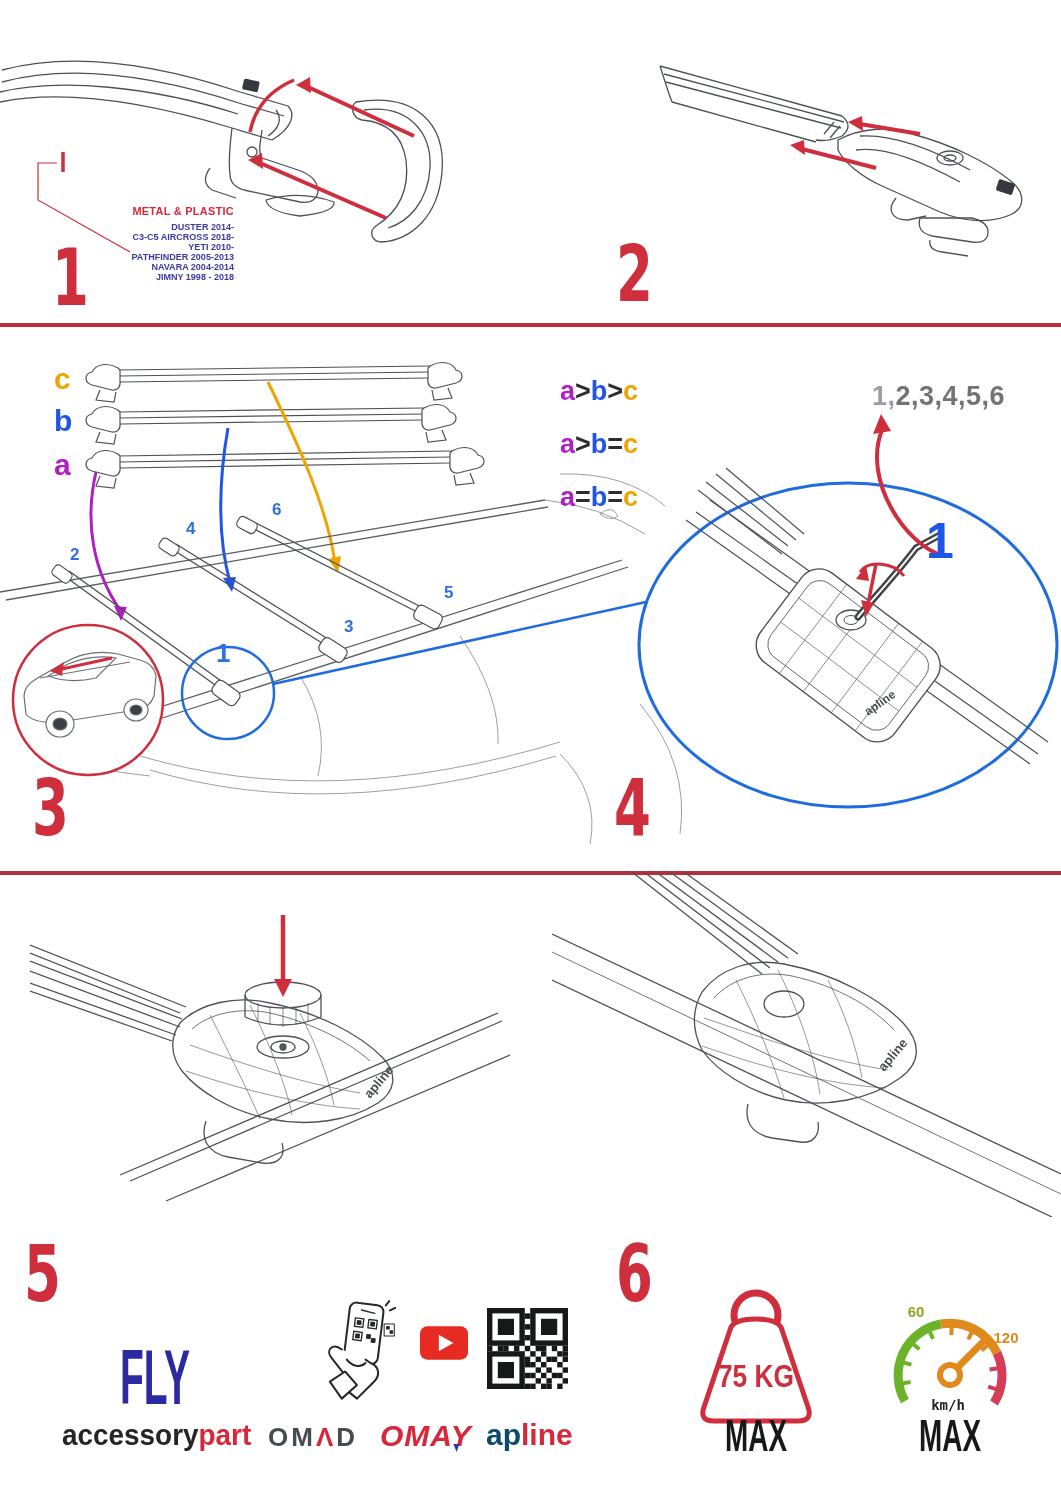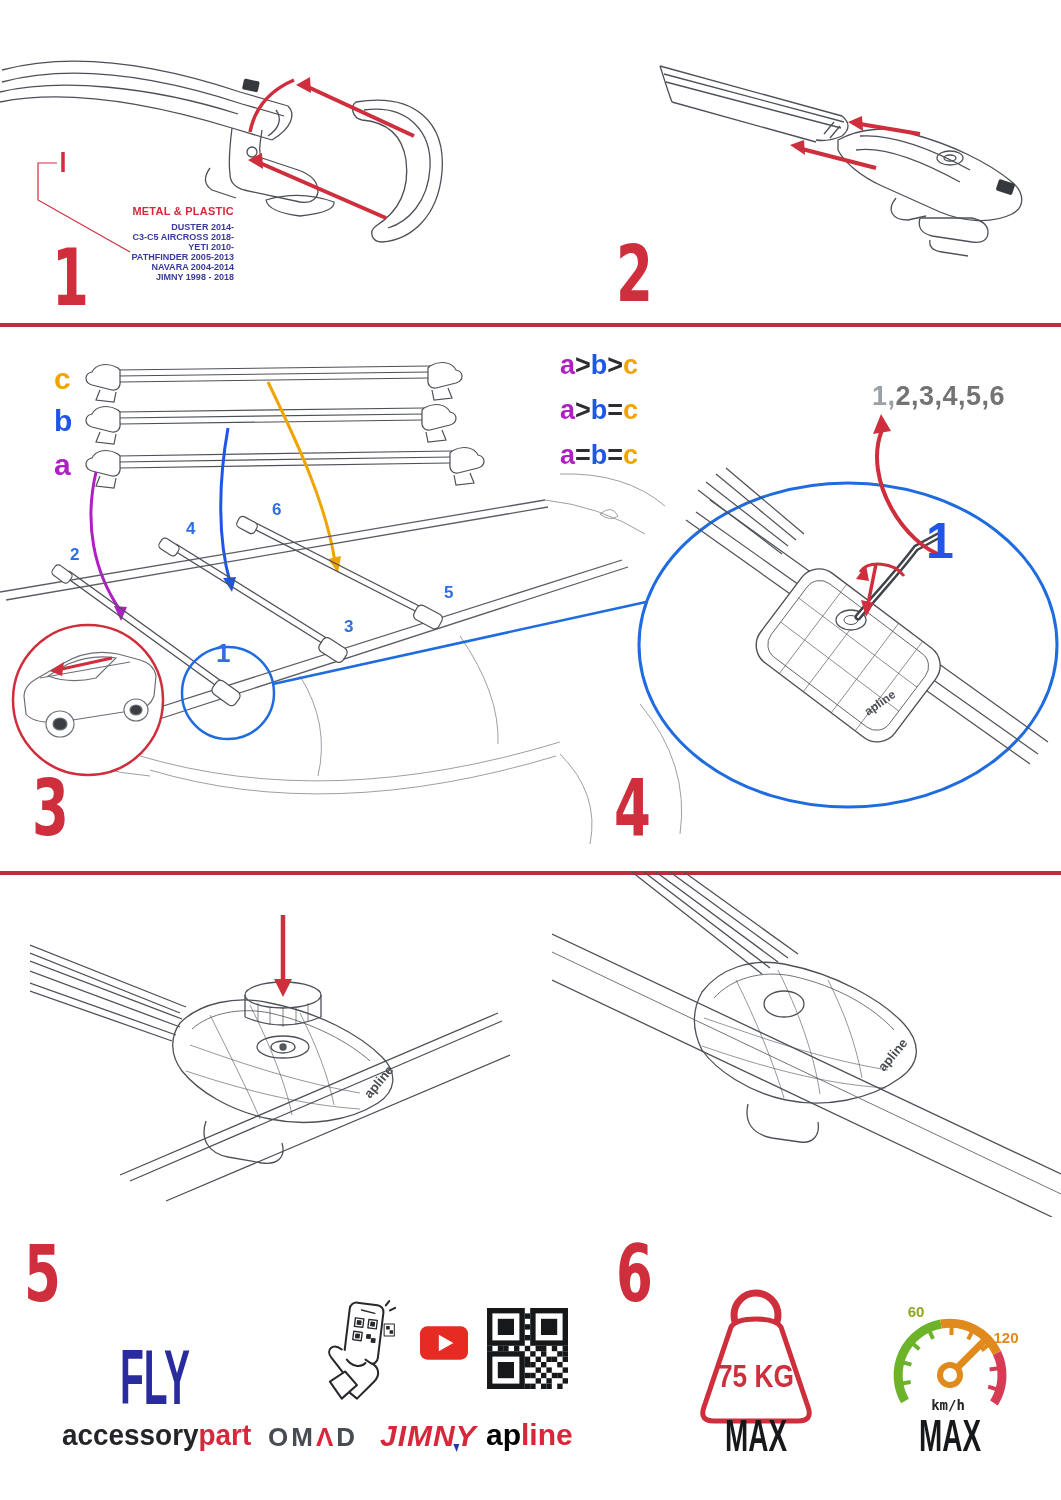--- a/index.html
+++ b/index.html
@@ -10,36 +10,36 @@
   .stepnum{position:absolute;font-family:"DejaVu Sans",sans-serif;font-weight:700;
            color:#cf2e3c;font-size:78px;line-height:0.84;letter-spacing:-3px;
            transform:scaleX(0.68);transform-origin:left top;}
   .models{position:absolute;left:116px;top:205px;width:118px;text-align:right;
           transform:scaleX(0.95);transform-origin:right top;}
   .models .hd{font-size:11.5px;font-weight:700;color:#d6283a;letter-spacing:0.3px;
               display:block;margin-bottom:5px;}
   .models .ln{display:block;font-size:9.5px;line-height:10px;font-weight:700;color:#3b3a9c;}
   .barlabel{position:absolute;font-size:30px;font-weight:700;line-height:1;}
   .cmp{position:absolute;left:560px;top:352px;font-size:27px;font-weight:700;line-height:1;}
-  .cmp .row{margin-bottom:18px;height:27px;}
+  .cmp .row{margin-bottom:18px;height:27px;margin-top:26px;}
   .cA{color:#b01fc4}.cB{color:#1f56e8}.cC{color:#f0a400}.cOp{color:#2b2d31}
   .seq{position:absolute;left:872px;top:381px;font-size:27px;font-weight:700;letter-spacing:0.5px;}
   .seq .g1{color:#9b9fa6}.seq .g2{color:#737373}
   .roofnum{position:absolute;font-size:17px;font-weight:700;color:#2f6fe0;line-height:1;}
   .bignum{position:absolute;left:926px;top:516px;font-size:50px;font-weight:700;color:#1f56e8;line-height:1;}
   .fly{position:absolute;left:120px;top:1342px;font-size:78px;font-weight:600;color:#2b2ba0;
        line-height:0.9;transform:scaleX(0.5);transform-origin:left top;letter-spacing:0;}
   .brand{position:absolute;font-weight:700;line-height:1;white-space:nowrap;}
   .b-acc{left:62px;top:1420px;font-size:30px;transform:scaleX(0.93);transform-origin:left top;}
   .b-acc .k1{color:#232528}.b-acc .k2{color:#d6283a}
   .b-omad{left:268px;top:1424px;font-size:26px;color:#474c52;letter-spacing:3px;text-align:right;}
   .b-omad .lam{color:#d6283a}
   .b-omay{left:380px;top:1421px;font-size:30px;font-weight:800;font-style:italic;color:#d6283a;letter-spacing:1px;}
   .b-apl{left:486px;top:1420px;font-size:30px;}
-  .b-apl .k1{color:#000000}.b-apl .k2{color:#d6283a}
+  .b-apl .k1{color:#0c4a6e}.b-apl .k2{color:#d6283a}
   .omay-wedge{position:absolute;left:452px;top:1444px;width:0;height:0;
               border-left:6px solid transparent;border-top:8px solid #2038b0;
               transform:skewX(-18deg);}
 </style>
 </head>
 <body>
 
 <div class="page">
 
   <svg class="abs" style="left:0;top:40px" width="460" height="235" viewBox="0 0 460 235">
@@ -344,21 +344,21 @@
 
   <span class="stepnum" style="left:24px;top:1242px">5</span>
   <span class="stepnum" style="left:616px;top:1242px">6</span>
 
   <span class="fly">FLY</span>
 
   <span class="brand b-acc"><span class="k1">accessory</span><span class="k2">part</span></span>
 
   <span class="brand b-omad"><span>OM</span><span class="lam">Λ</span><span>D</span></span>
 
-  <span class="brand b-omay">JIMNY</span>
+  <span class="brand b-omay">OMAY</span>
   <div class="omay-wedge"></div>
 
   <span class="brand b-apl"><span class="k1">ap</span><span class="k2">line</span></span>
 
   <svg class="abs" style="left:318px;top:1296px" width="78" height="112" viewBox="0 0 92 122">
     <g stroke="#26282c" stroke-width="2.4" fill="#ffffff" stroke-linecap="round" stroke-linejoin="round">
       <rect x="34" y="4" width="40" height="70" rx="8" transform="rotate(7 54 39)"></rect>
       <g transform="rotate(7 54 39)" stroke-width="1.6" fill="none">
         <path d="M48,12 L64,14"></path>
         <rect x="42" y="22" width="10" height="10"></rect>

